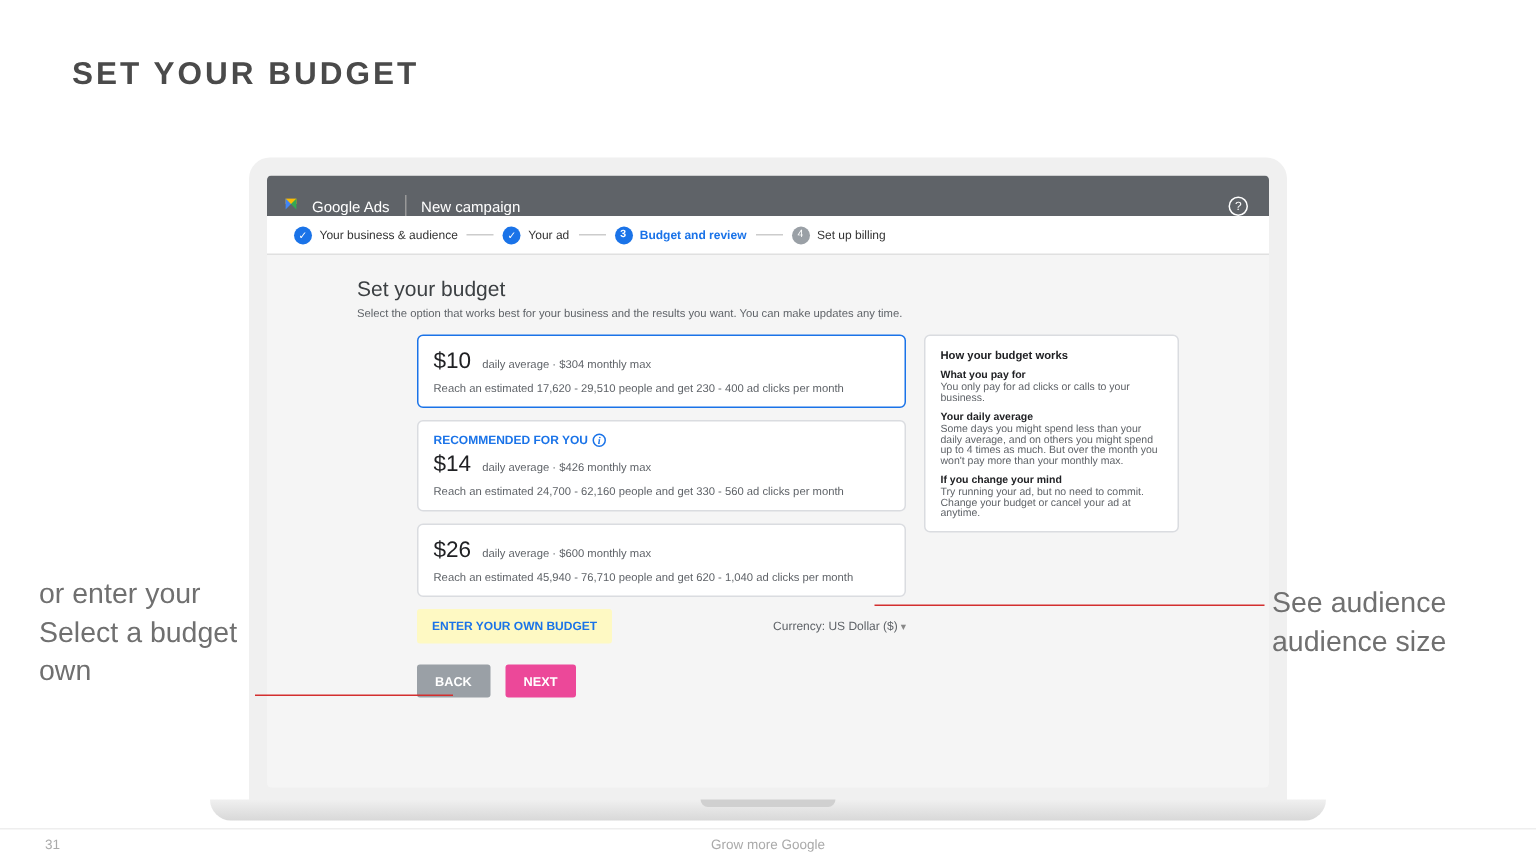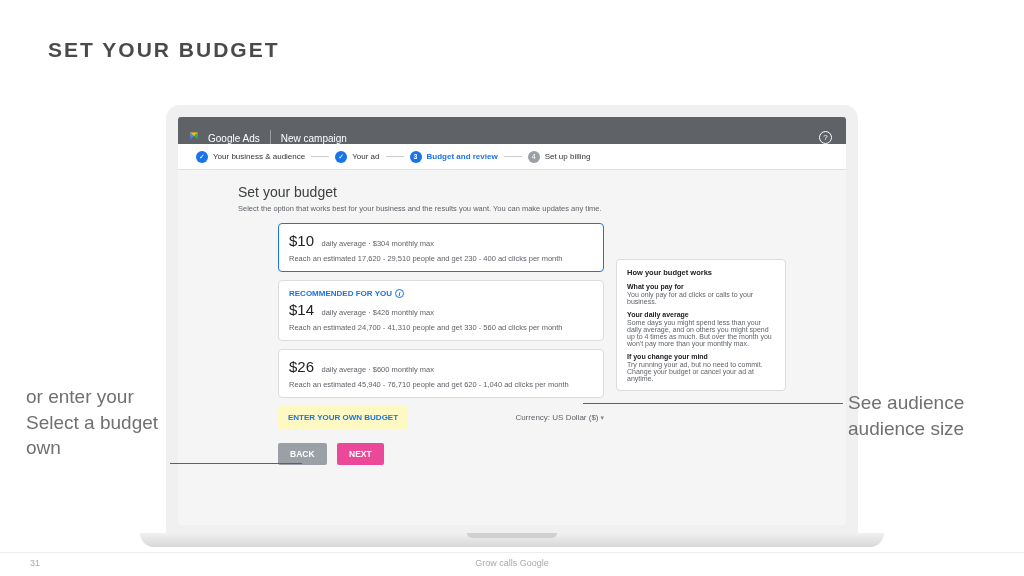--- a/index.html
+++ b/index.html
@@ -21,21 +21,21 @@
 .stepdot.done { background: #1a73e8; }
 .stepdot.active { background: #1a73e8; }
 .stepdot.pending { background: #9aa0a6; }
 .step.active-step { color: #1a73e8; font-weight: 600; }
 .stepline { width: 18px; height: 1px; background: #ccc; margin: 0 6px; }
 .content { flex: 1; padding: 14px 60px 8px 60px; overflow: hidden; }
 .ctitle { font-size: 14px; color: #3c4043; margin-bottom: 4px; }
 .csub { font-size: 7.5px; color: #5f6368; margin-bottom: 10px; }
 .cols { display: flex; gap: 12px; }
 .leftcol { flex: 1; margin-left: 40px; }
-.rightcol { width: 170px; margin-top: 36px; }
+.rightcol { width: 170px; }
 .bcard { background: #fff; border: 1px solid #dadce0; border-radius: 4px; padding: 8px 10px; margin-bottom: 8px; }
 .bcard.selected { border: 1.5px solid #1a73e8; }
 .bprice { font-size: 15px; font-weight: 500; color: #202124; display: inline-block; }
 .binfo { font-size: 7.5px; color: #5f6368; display: inline; margin-left: 3px; }
 .breach { font-size: 7.5px; color: #5f6368; margin-top: 4px; }
 .reco { font-size: 8px; color: #1a73e8; font-weight: 600; margin-bottom: 3px; }
 .reco .info-i { display: inline-block; width: 9px; height: 9px; border: 1px solid #1a73e8; border-radius: 50%; font-size: 7px; line-height: 8px; text-align: center; margin-left: 3px; font-style: italic; font-family: serif; }
 .infocard { background: #fff; border: 1px solid #dadce0; border-radius: 4px; padding: 8px 10px; font-size: 7px; color: #5f6368; }
 .infocard .ititle { font-weight: 700; color: #202124; margin-bottom: 6px; font-size: 7.5px; }
 .infocard .isub { font-weight: 700; color: #202124; margin-top: 6px; margin-bottom: 1px; font-size: 7px; }
@@ -107,21 +107,21 @@
             <span class="binfo">daily average · $304 monthly max</span>
             <div class="breach">Reach an estimated 17,620 - 29,510 people and get 230 - 400 ad clicks per month</div>
           </div>
 
           <div class="bcard">
             <div class="reco">
               <span>RECOMMENDED FOR YOU</span><span class="info-i">i</span>
             </div>
             <span class="bprice">$14</span>
             <span class="binfo">daily average · $426 monthly max</span>
-            <div class="breach">Reach an estimated 24,700 - 41,310 people and get 330 - 560 ad clicks per month</div>
+            <div class="breach">Reach an estimated 24,700 - 62,160 people and get 330 - 560 ad clicks per month</div>
           </div>
 
           <div class="bcard">
             <span class="bprice">$26</span>
             <span class="binfo">daily average · $600 monthly max</span>
             <div class="breach">Reach an estimated 45,940 - 76,710 people and get 620 - 1,040 ad clicks per month</div>
           </div>
 
           <div class="ownrow">
             <span class="ownbtn">ENTER YOUR OWN BUDGET</span>
@@ -158,13 +158,13 @@
   <div>own</div>
 </div>
 <div class="callout right">
   <div>See audience</div>
   <div>audience size</div>
 </div>
 <div class="redline l1"></div>
 <div class="redline l2"></div>
 
 <div class="pagenum">31</div>
-<div class="footer">Grow calls Google</div>
+<div class="footer">Grow more Google</div>
 
 </body></html>

